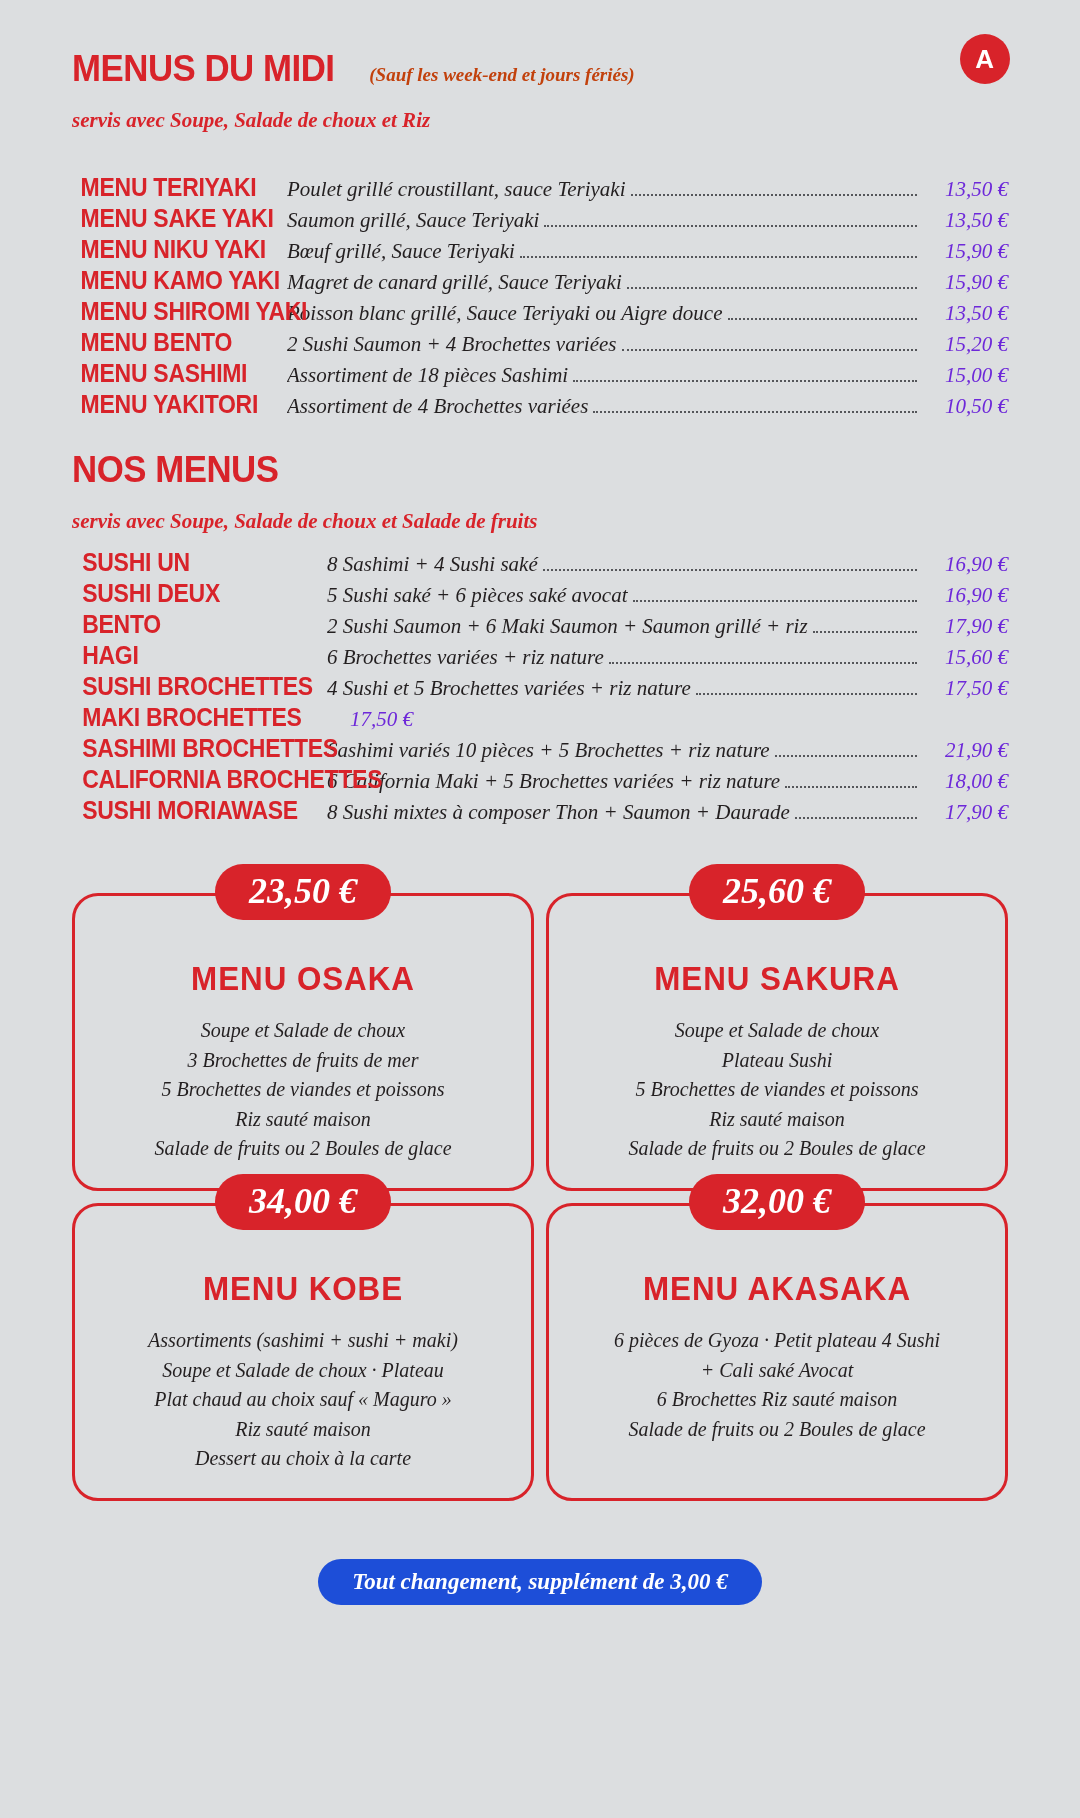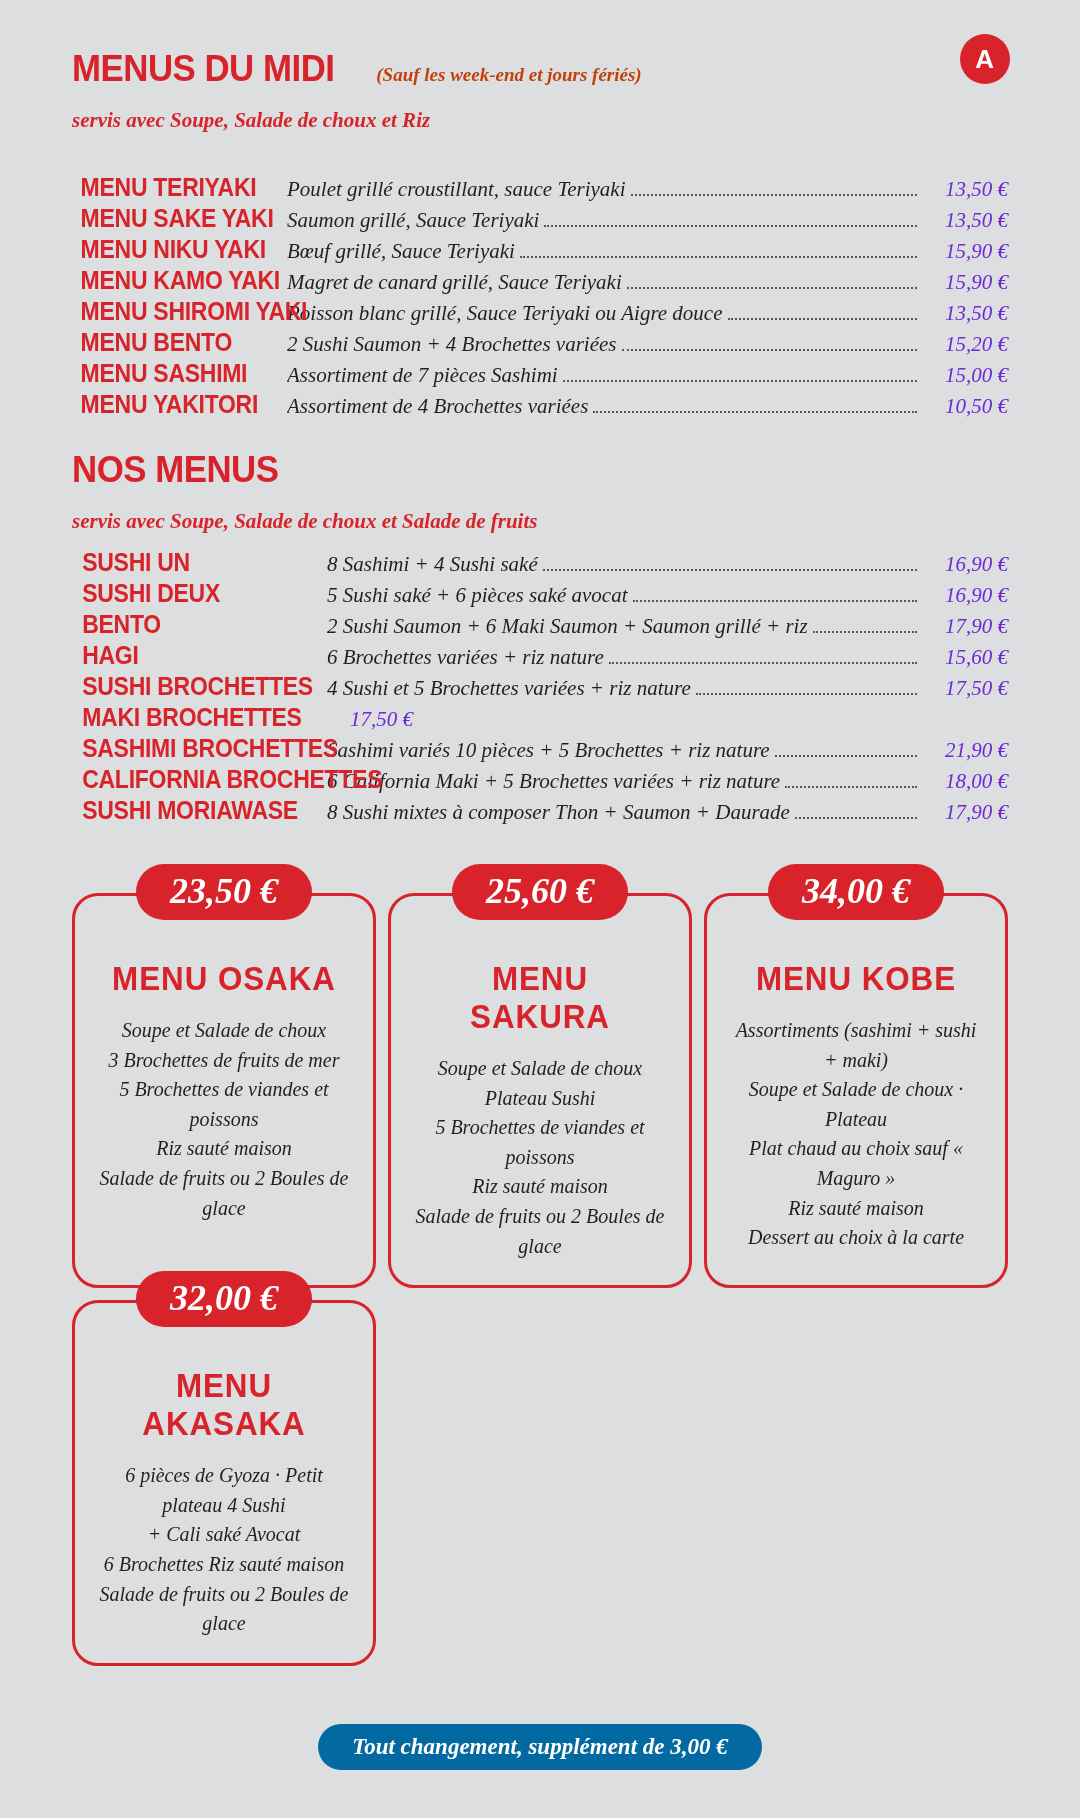--- a/index.html
+++ b/index.html
@@ -38,21 +38,21 @@
     display: flex;
     align-items: center;
     justify-content: center;
     letter-spacing: 0.5px;
   }
 
   
   .sec-title-wrap {
     display: flex;
     align-items: baseline;
-    gap: 25px;
+    gap: 18px;
   }
   .sec-title {
     color: #d8232a;
     font-family: "Liberation Sans", sans-serif;
     font-weight: bold;
     font-size: 37px;
     letter-spacing: -0.5px;
     font-stretch: condensed;
     transform: scaleX(0.94);
     transform-origin: left bottom;
@@ -136,21 +136,21 @@
   #nos-rows .name { width: 255px; }
   #nos-rows .price { width: 86px; }
 
   .sec-midi { padding-top: 48px; }
   .sec-nos { padding-top: 54px; }
 
   
   .boxes {
     margin-top: 66px;
     display: grid;
-    grid-template-columns: 1fr 1fr 1fr;
+    grid-template-columns: 1fr 1fr;
     column-gap: 88px;
     row-gap: 62px;
     gap: 12px;
   }
   .box {
     position: relative;
     border: 3px solid #d8232a;
     border-radius: 26px;
     padding: 64px 22px 24px 22px;
     text-align: center;
@@ -191,21 +191,21 @@
     line-height: 1.48;
   }
 
   
   .footer {
     margin-top: 58px;
     display: flex;
     justify-content: center;
   }
   .footer .pill {
-    background: #0369a1;
+    background: #1d4ed8;
     color: #fff;
     border-radius: 26px;
     padding: 10px 34px;
     font-family: "Liberation Serif", serif;
     font-style: italic;
     font-weight: bold;
     font-size: 23px;
     white-space: nowrap;
   }
 </style>
@@ -267,21 +267,21 @@
           <div class="name">MENU BENTO</div>
           <div class="desc-wrap">
             <div class="desc">2 Sushi Saumon + 4 Brochettes variées</div>
             <div class="dots"></div>
           </div>
           <div class="price">15,20 €</div>
         </div>
         <div class="row">
           <div class="name">MENU SASHIMI</div>
           <div class="desc-wrap">
-            <div class="desc">Assortiment de 7 pièces Sashimi</div>
+            <div class="desc">Assortiment de 18 pièces Sashimi</div>
             <div class="dots"></div>
           </div>
           <div class="price">15,00 €</div>
         </div>
         <div class="row">
           <div class="name">MENU YAKITORI</div>
           <div class="desc-wrap">
             <div class="desc">Assortiment de 4 Brochettes variées</div>
             <div class="dots"></div>
           </div>

